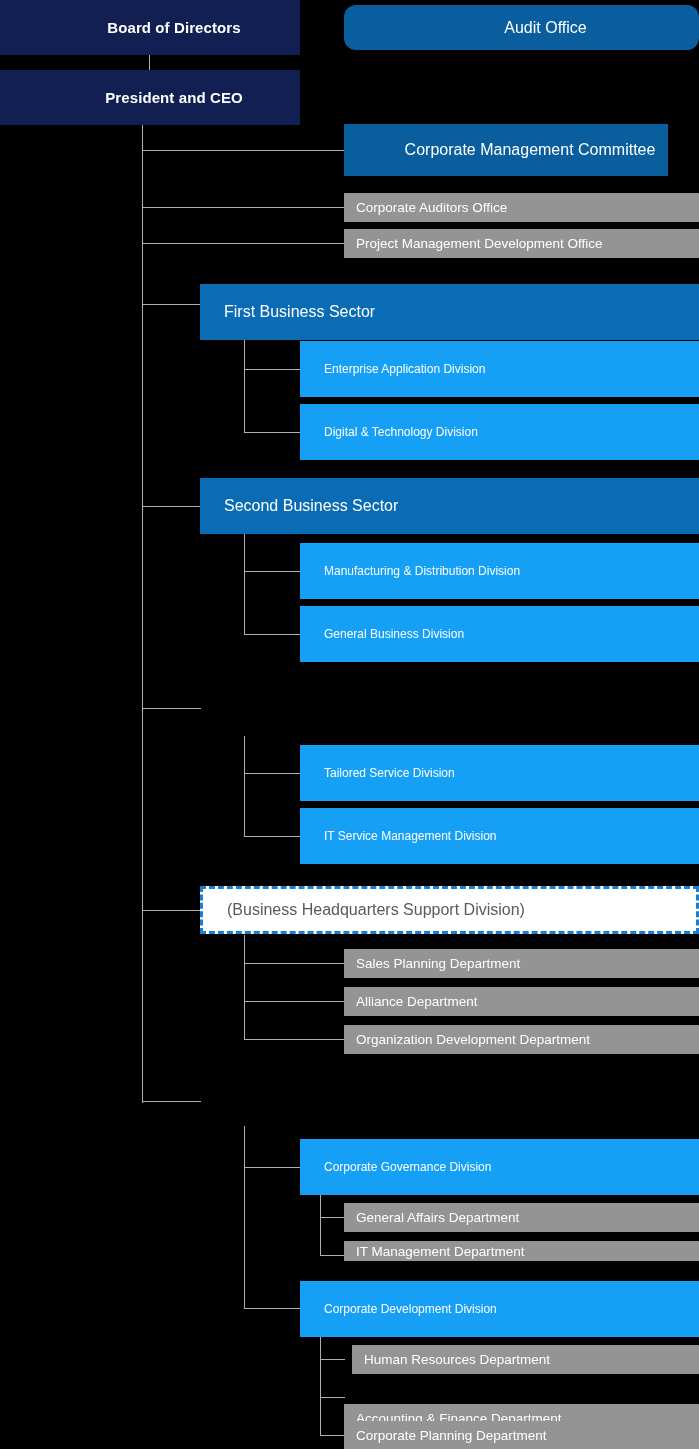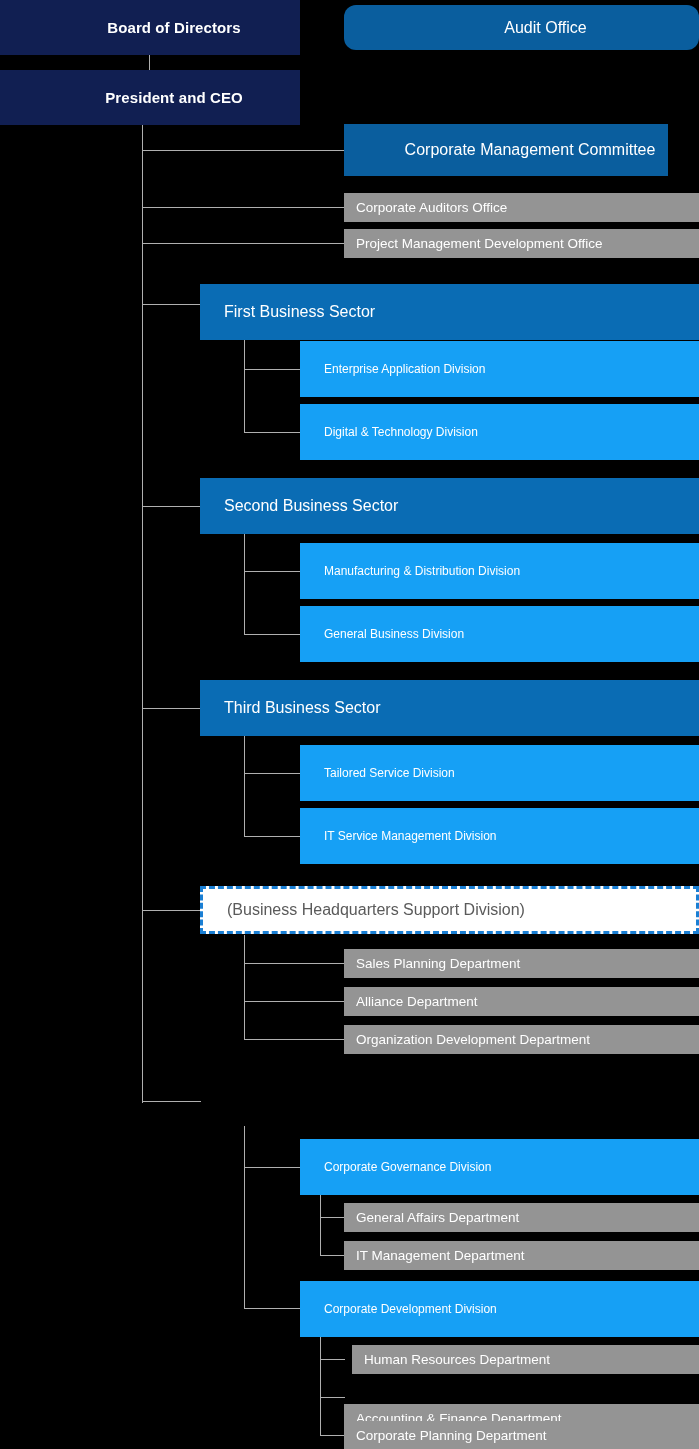--- a/index.html
+++ b/index.html
@@ -161,23 +161,20 @@
   <div class="node sector" style="left:200px;top:478px;width:499px;height:56px;">
     <span>Second Business Sector</span>
   </div>
   <div class="node division" style="left:300px;top:543px;width:399px;height:56px;">
     <span>Manufacturing &amp; Distribution Division</span>
   </div>
   <div class="node division" style="left:300px;top:606px;width:399px;height:56px;">
     <span>General Business Division</span>
   </div>
 
-  <div class="node sector" style="left:200px;top:680px;width:499px;height:56px;">
-    <span>Third Business Sector</span>
-  </div>
   <div class="node division" style="left:300px;top:745px;width:399px;height:56px;">
     <span>Tailored Service Division</span>
   </div>
   <div class="node division" style="left:300px;top:808px;width:399px;height:56px;">
     <span>IT Service Management Division</span>
   </div>
 
   <div class="node dashed" style="left:200px;top:886px;width:499px;height:48px;">
     <span>(Business Headquarters Support Division)</span>
   </div>
@@ -191,21 +188,21 @@
     <span>Organization Development Department</span>
   </div>
 
 
   <div class="node division" style="left:300px;top:1139px;width:399px;height:56px;">
     <span>Corporate Governance Division</span>
   </div>
   <div class="node dept" style="left:344px;top:1203px;width:355px;height:29px;">
     <span>General Affairs Department</span>
   </div>
-  <div class="node dept" style="left:344px;top:1241px;width:355px;height:29px;">
+  <div class="node dept" style="left:344px;top:1241px;width:355px;height:20px;">
     <span>IT Management Department</span>
   </div>
 
   <div class="node division" style="left:300px;top:1281px;width:399px;height:56px;">
     <span>Corporate Development Division</span>
   </div>
   <div class="node dept" style="left:352px;top:1345px;width:425px;height:29px;">
     <span>Human Resources Department</span>
   </div>
   <div class="node dept" style="left:344px;top:1383px;width:355px;height:29px;margin-top:21px;">

